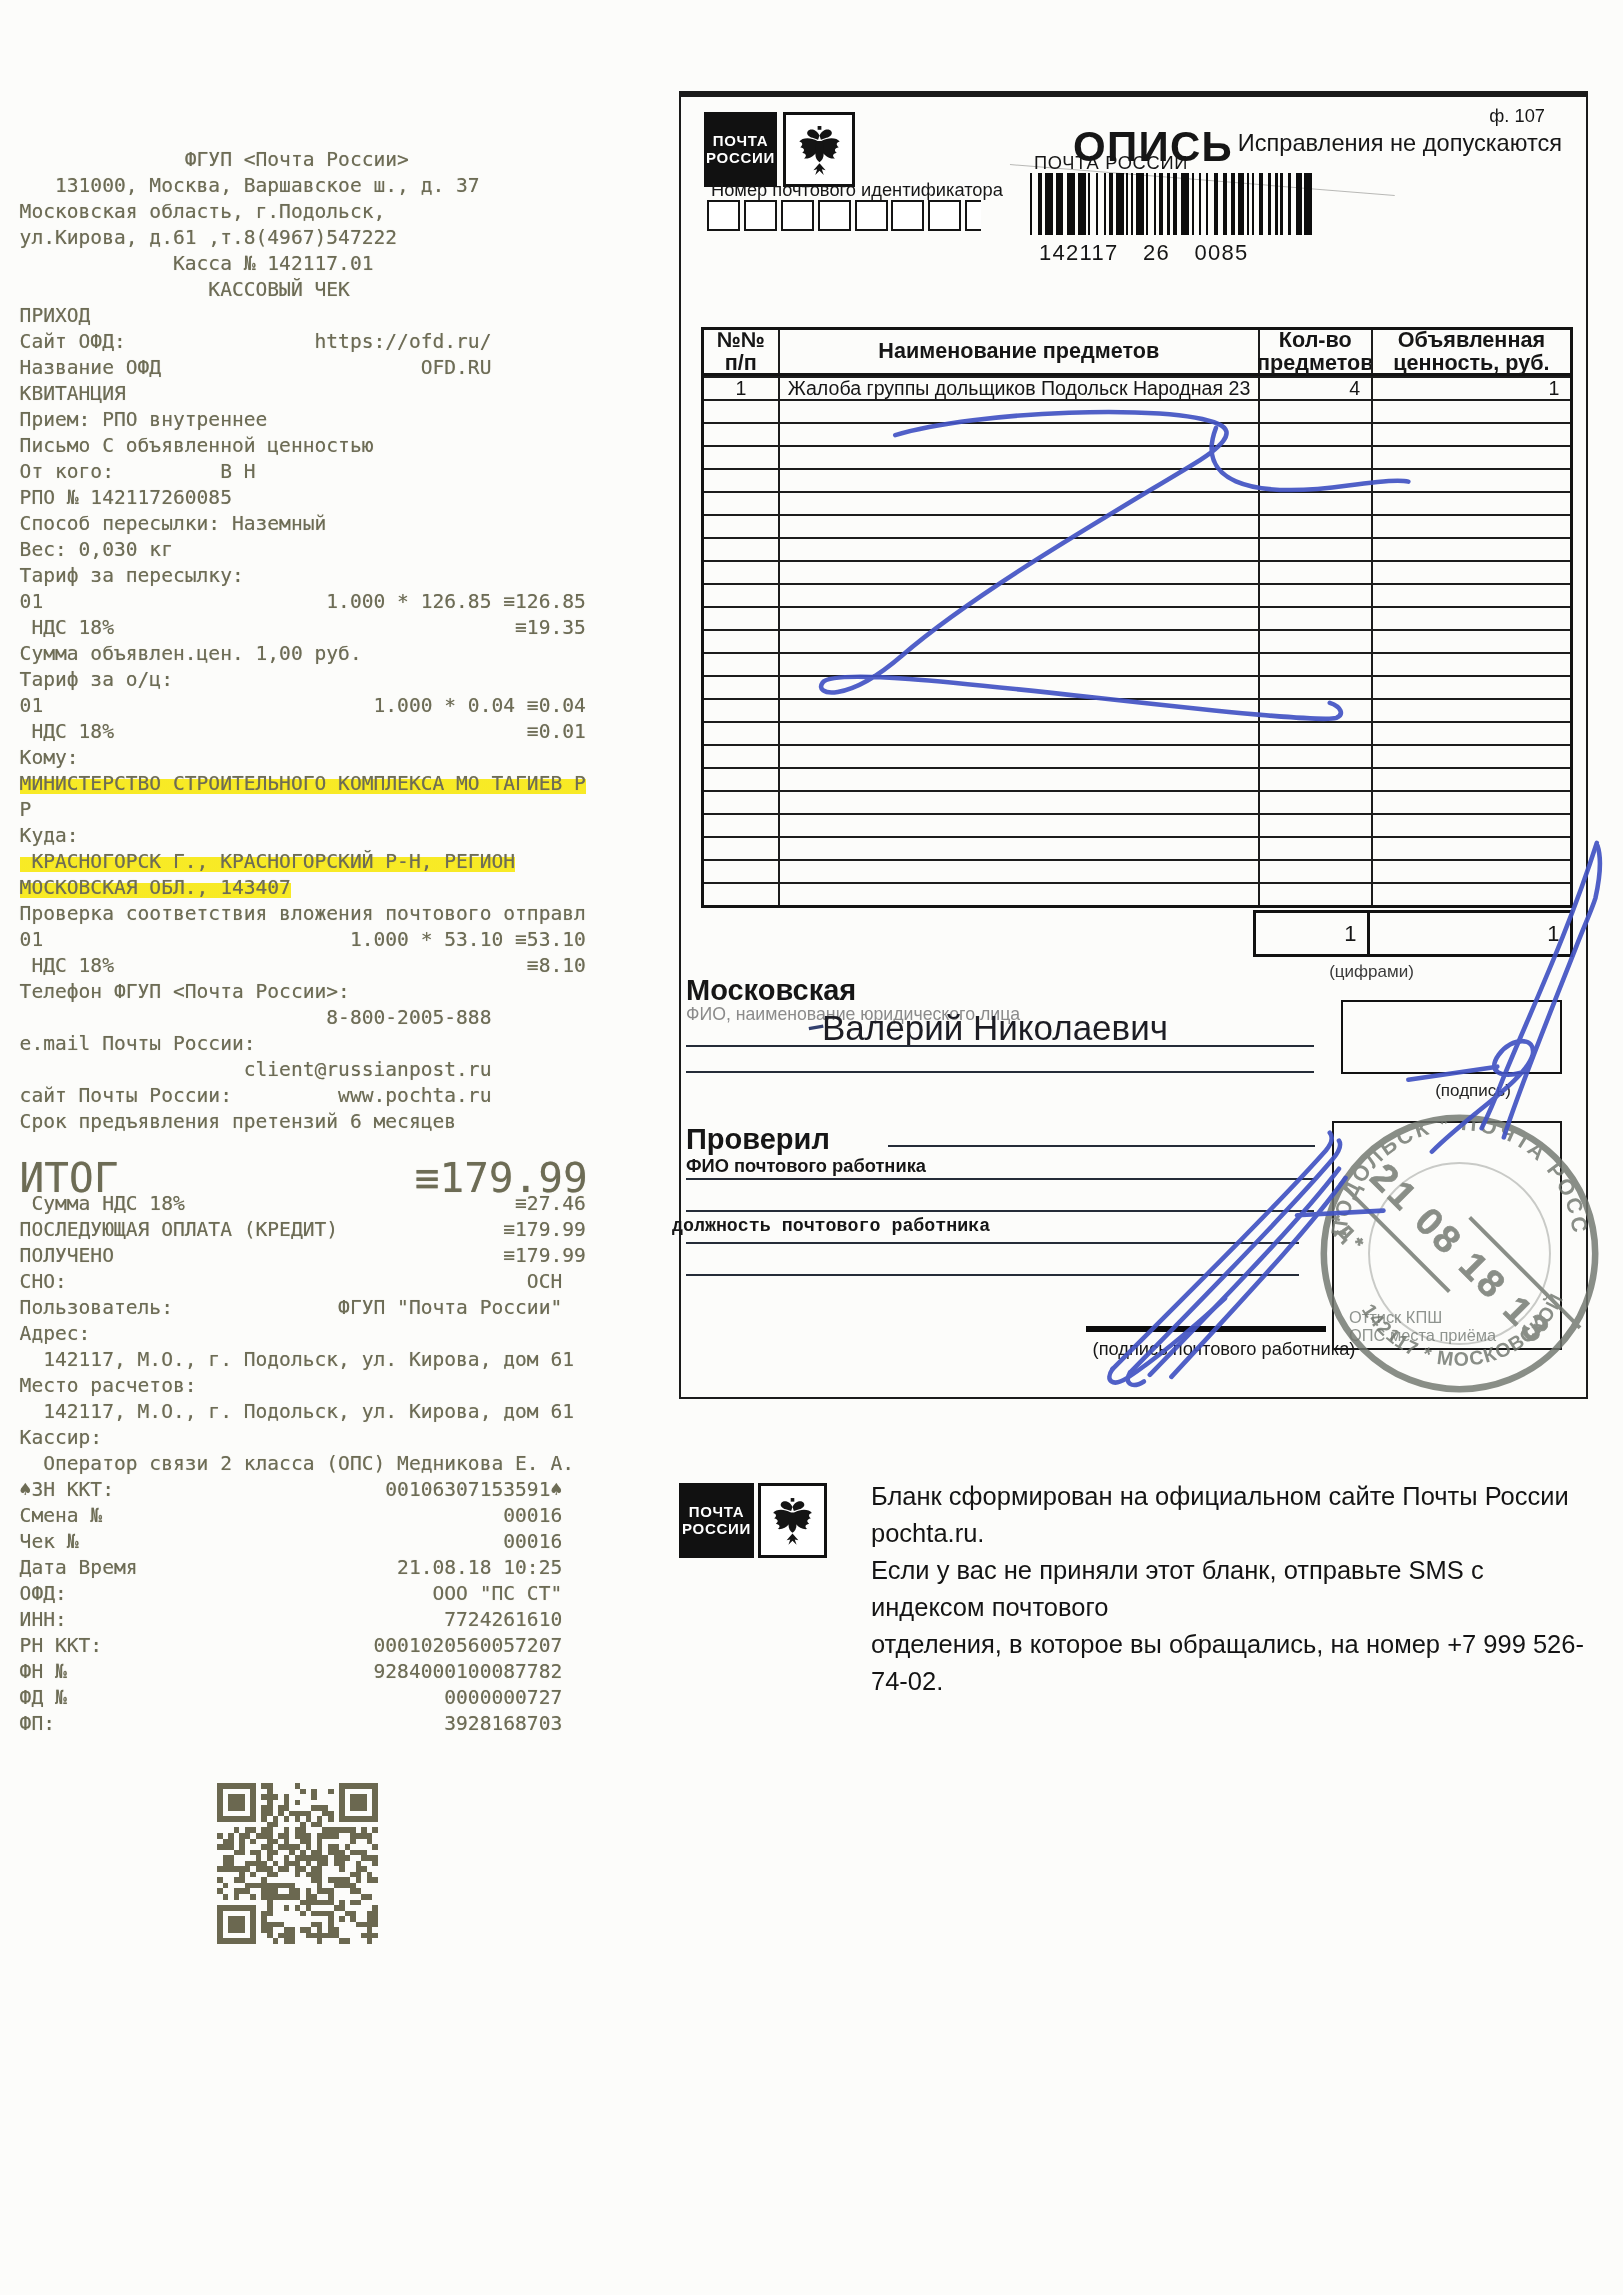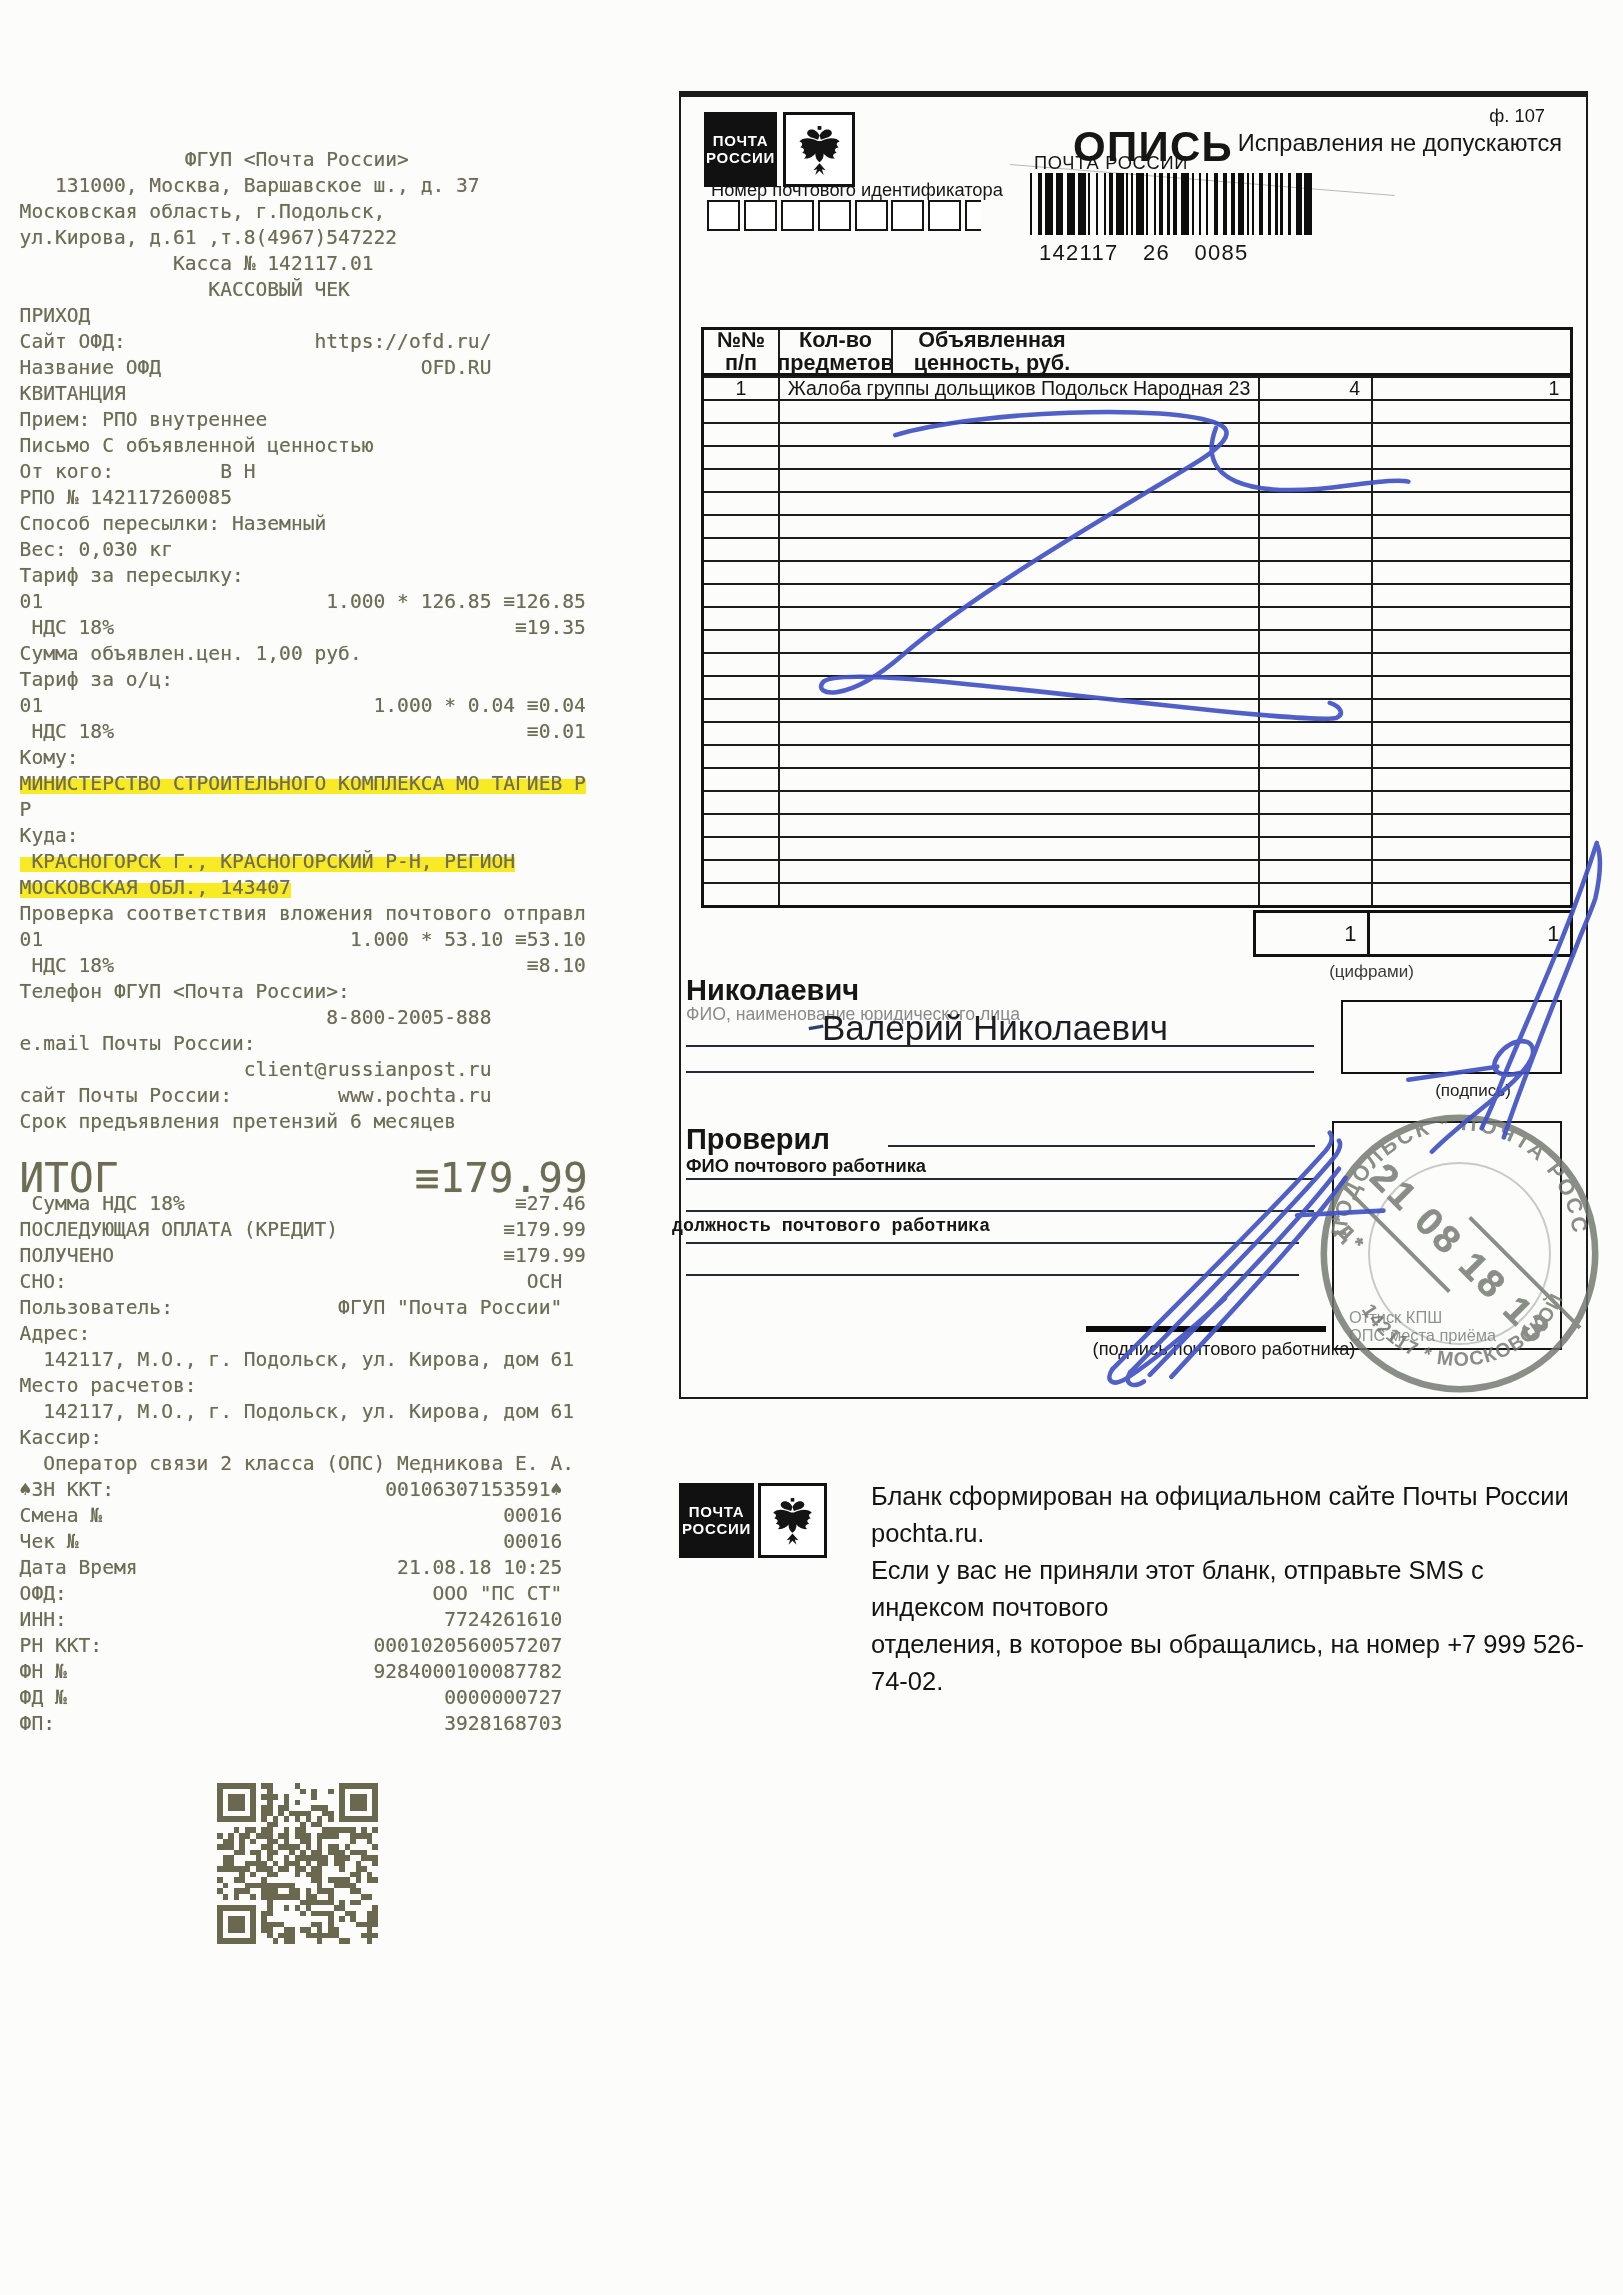--- a/index.html
+++ b/index.html
@@ -589,20 +589,21 @@
       <b></b>
       <b></b>
       <b></b>
       <b class="half"></b>
     </div>
 
   <div class="abs ftable" id="ftable">
       <div class="thead">
         <div class="c c0">№№
 п/п</div>
+        <div class="c c1 vb">Наименование предметов</div>
         <div class="c c2 vb">Кол-во
 предметов</div>
         <div class="c c3 vb">Объявленная
 ценность, руб.</div>
       </div>
       <div class="trow">
         <div class="c c0">1</div>
         <div class="c c1 vb">Жалоба группы дольщиков Подольск Народная 23</div>
         <div class="c c2 vb">4</div>
         <div class="c c3 vb">1</div>
@@ -742,21 +743,21 @@
     </div>
 
   <div class="totbox" style="left:1253px;top:910px;width:117px;height:47px;">
     <span>1</span>
   </div>
   <div class="totbox" style="left:1367px;top:910px;width:206px;height:47px;">
     <span>1</span>
   </div>
   <div class="abs digits-note">(цифрами)</div>
 
-  <div class="abs h-sender">Николаевич</div>
+  <div class="abs h-sender">Московская</div>
   <div class="abs sub-grey">ФИО, наименование юридического лица</div>
   <div class="abs sender-name">Валерий Николаевич</div>
   <div class="abs uline" style="left:686px;top:1045px;width:628px;"></div>
   <div class="abs uline" style="left:686px;top:1071px;width:628px;"></div>
   <div class="abs signbox"></div>
   <div class="abs note" style="left:1388px;top:1081px;width:170px;text-align:center;">(подпись)</div>
 
   <div class="abs h-check">Проверил</div>
   <div class="abs uline" style="left:888px;top:1145px;width:427px;"></div>
   <div class="abs lbl-sm" style="left:686px;top:1155px;">ФИО почтового работника</div>

